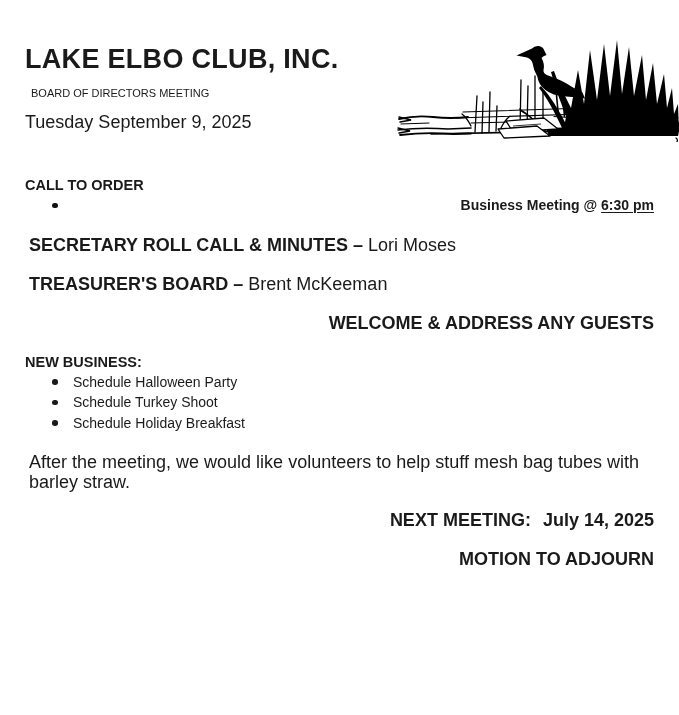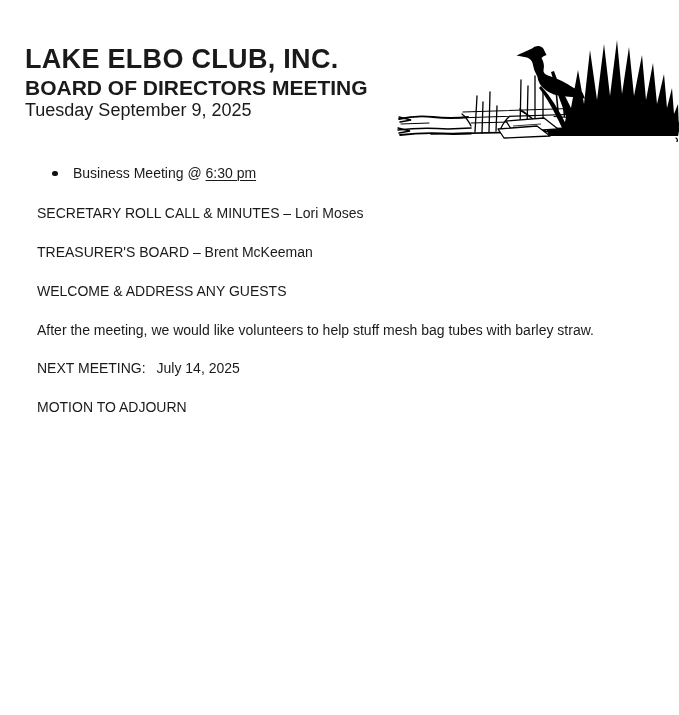--- a/index.html
+++ b/index.html
@@ -17,44 +17,44 @@
     width:629px;
   }
   .title{
     font-size:27px;
     font-weight:700;
     line-height:34px;
     letter-spacing:0.3px;
     margin:0;
   }
   .subtitle{
-    font-size:21px;
-    font-weight:700;
+    font-size:11px;
+    font-weight:400;
     line-height:23px;
-    margin:0;
+    margin:6px;
   }
   .docdate{
     font-size:18px;
     font-weight:400;
     line-height:23px;
     margin:0 0 41px 0;
   }
   .sect{margin:0 0 19px 0;}
   .shead{
     font-size:14.5px;
     font-weight:700;
     line-height:20px;
     margin:0;
   }
   .ptext{
-    font-size:14px;
+    font-size:18px;
     line-height:20px;
-    margin:0 0 19px 12px;
-  }
-  .bold{font-weight:400;}
+    margin:0 0 19px 4px;
+  }
+  .bold{font-weight:700;text-align:right;}
   .u{
     text-decoration:underline;
     text-decoration-thickness:1.3px;
     text-underline-offset:2px;
   }
   ul.blist{
     list-style:none;
     margin:0;
     padding:0 0 0 27px;
   }
@@ -83,20 +83,21 @@
 </head>
 <body>
 
 <div class="doc">
 
   <h1 class="title">LAKE ELBO CLUB, INC.</h1>
   <div class="subtitle">BOARD OF DIRECTORS MEETING</div>
   <div class="docdate">Tuesday September 9, 2025</div>
 
   <div class="sect">
+    <div class="shead">CALL TO ORDER</div>
     <ul class="blist">
       <li class="bold">
         <span>Business Meeting @</span>
         <span class="u">6:30 pm</span>
       </li>
     </ul>
   </div>
 
   <p class="ptext">
     <span class="bold">SECRETARY ROLL CALL &amp; MINUTES –</span>
@@ -104,20 +105,28 @@
   </p>
 
   <p class="ptext">
     <span class="bold">TREASURER'S BOARD –</span>
     <span>Brent McKeeman</span>
   </p>
 
   <p class="ptext bold">WELCOME &amp; ADDRESS ANY GUESTS</p>
 
 
+  <div class="sect">
+    <div class="shead">NEW BUSINESS:</div>
+    <ul class="blist">
+      <li>Schedule Halloween Party</li>
+      <li>Schedule Turkey Shoot</li>
+      <li>Schedule Holiday Breakfast</li>
+    </ul>
+  </div>
 
   <p class="ptext" style="margin-bottom:18px">After the meeting, we would like volunteers to help stuff mesh bag tubes with barley straw.</p>
 
   <p class="ptext bold">
     <span>NEXT MEETING:</span>
     <span class="nm-date">July 14, 2025</span>
   </p>
 
   <p class="ptext bold">MOTION TO ADJOURN</p>
 

